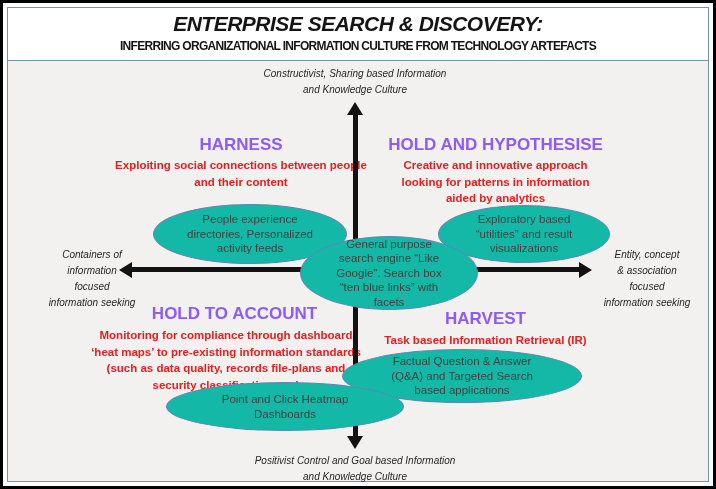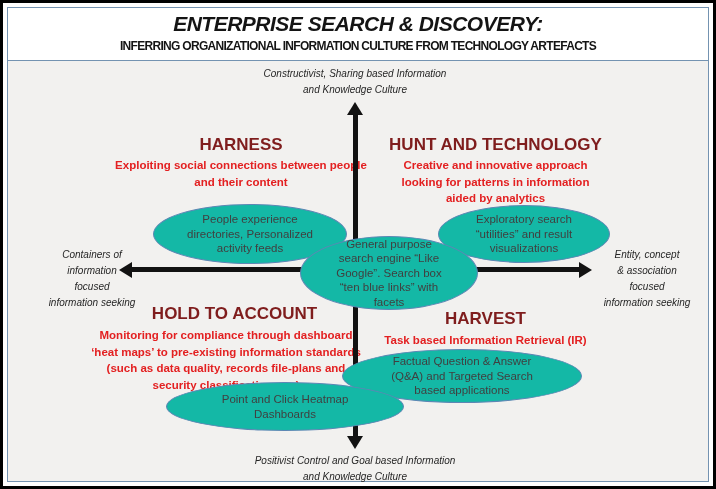--- a/index.html
+++ b/index.html
@@ -5,21 +5,21 @@
   html,body{margin:0;padding:0;background:#ffffff;}
   body{font-family:"Liberation Sans",sans-serif;}
   .frame{position:relative;width:716px;height:489px;box-sizing:border-box;border:3px solid #000;background:#fff;overflow:hidden;}
   .panel{position:absolute;left:4px;top:4px;right:4px;bottom:4px;border:1px solid #7493b1;background:#f2f1ef;}
   .titleband{position:absolute;left:5px;top:5px;right:5px;height:52px;background:#ffffff;border-bottom:1px solid #7493b1;text-align:center;}
   .title1{font-weight:bold;font-size:21px;letter-spacing:-0.5px;color:#141414;margin-top:4px;line-height:24px;font-style:italic;}
   .title2{font-weight:bold;font-size:12px;letter-spacing:-0.7px;color:#141414;line-height:20px;}
   .prelines{white-space:pre-line;}
   .abs{position:absolute;}
   .axis-label{font-style:italic;font-size:10px;color:#262626;text-align:center;line-height:16px;}
-  .q-title{font-weight:bold;font-size:17px;color:#7f1d1d;text-align:center;line-height:20px;}
+  .q-title{font-weight:bold;font-size:17px;color:#8b5cf6;text-align:center;line-height:20px;}
   .q-desc{font-weight:bold;font-size:11.5px;color:#e32021;text-align:center;line-height:16.5px;}
   .bar{background:#121212;}
   .arrow{width:0;height:0;}
   .arrow.up{border-left:8px solid transparent;border-right:8px solid transparent;border-bottom:13px solid #121212;}
   .arrow.down{border-left:8px solid transparent;border-right:8px solid transparent;border-top:13px solid #121212;}
   .arrow.left{border-top:8px solid transparent;border-bottom:8px solid transparent;border-right:13px solid #121212;}
   .arrow.right{border-top:8px solid transparent;border-bottom:8px solid transparent;border-left:13px solid #121212;}
   .bubble{border-radius:50%;background:radial-gradient(ellipse at 38% 28%, #dfecfa 0%, #cadeف2 55%, #c5daf0 100%);background-color:#14b8a6;border:1.5px solid #5d87b4;display:flex;align-items:center;justify-content:center;box-sizing:border-box;}
   .bubble-text{font-size:11.5px;color:#404040;text-align:center;line-height:14.5px;}
 </style>
@@ -44,21 +44,21 @@
 information seeking</div>
   <div class="abs axis-label prelines" style="left:578px;top:244px;width:132px;">Entity, concept
 &amp; association
 focused
 information seeking</div>
 
   <div class="abs q-title" style="left:98px;top:132px;width:280px;">HARNESS</div>
   <div class="abs q-desc prelines" style="left:98px;top:154px;width:280px;">Exploiting social connections between people
 and their content</div>
 
-  <div class="abs q-title" style="left:370px;top:132px;width:245px;">HUNT AND TECHNOLOGY</div>
+  <div class="abs q-title" style="left:370px;top:132px;width:245px;">HOLD AND HYPOTHESISE</div>
   <div class="abs q-desc prelines" style="left:370px;top:154px;width:245px;">Creative and innovative approach
 looking for patterns in information
 aided by analytics</div>
 
   <div class="abs q-title" style="left:104px;top:301px;width:255px;">HOLD TO ACCOUNT</div>
   <div class="abs q-desc prelines" style="left:88px;top:324px;width:270px;">Monitoring for compliance through dashboard
 ‘heat maps’ to pre-existing information standards
 (such as data quality, records file-plans and
 security classification use)</div>
 
@@ -72,21 +72,21 @@
   <div class="abs arrow left" style="left:116px;top:259px;"></div>
   <div class="abs arrow right" style="left:576px;top:259px;"></div>
 
   <div class="abs bubble" style="left:150px;top:201px;width:194px;height:60px;">
     <div class="bubble-text prelines">People experience
 directories, Personalized
 activity feeds</div>
   </div>
 
   <div class="abs bubble" style="left:435px;top:202px;width:172px;height:58px;">
-    <div class="bubble-text prelines">Exploratory search
+    <div class="bubble-text prelines">Exploratory based
 “utilities” and result
 visualizations</div>
   </div>
 
   <div class="abs bubble" style="left:339px;top:346px;width:240px;height:54px;">
     <div class="bubble-text prelines">Factual Question &amp; Answer
 (Q&amp;A) and Targeted Search
 based applications</div>
   </div>
 

